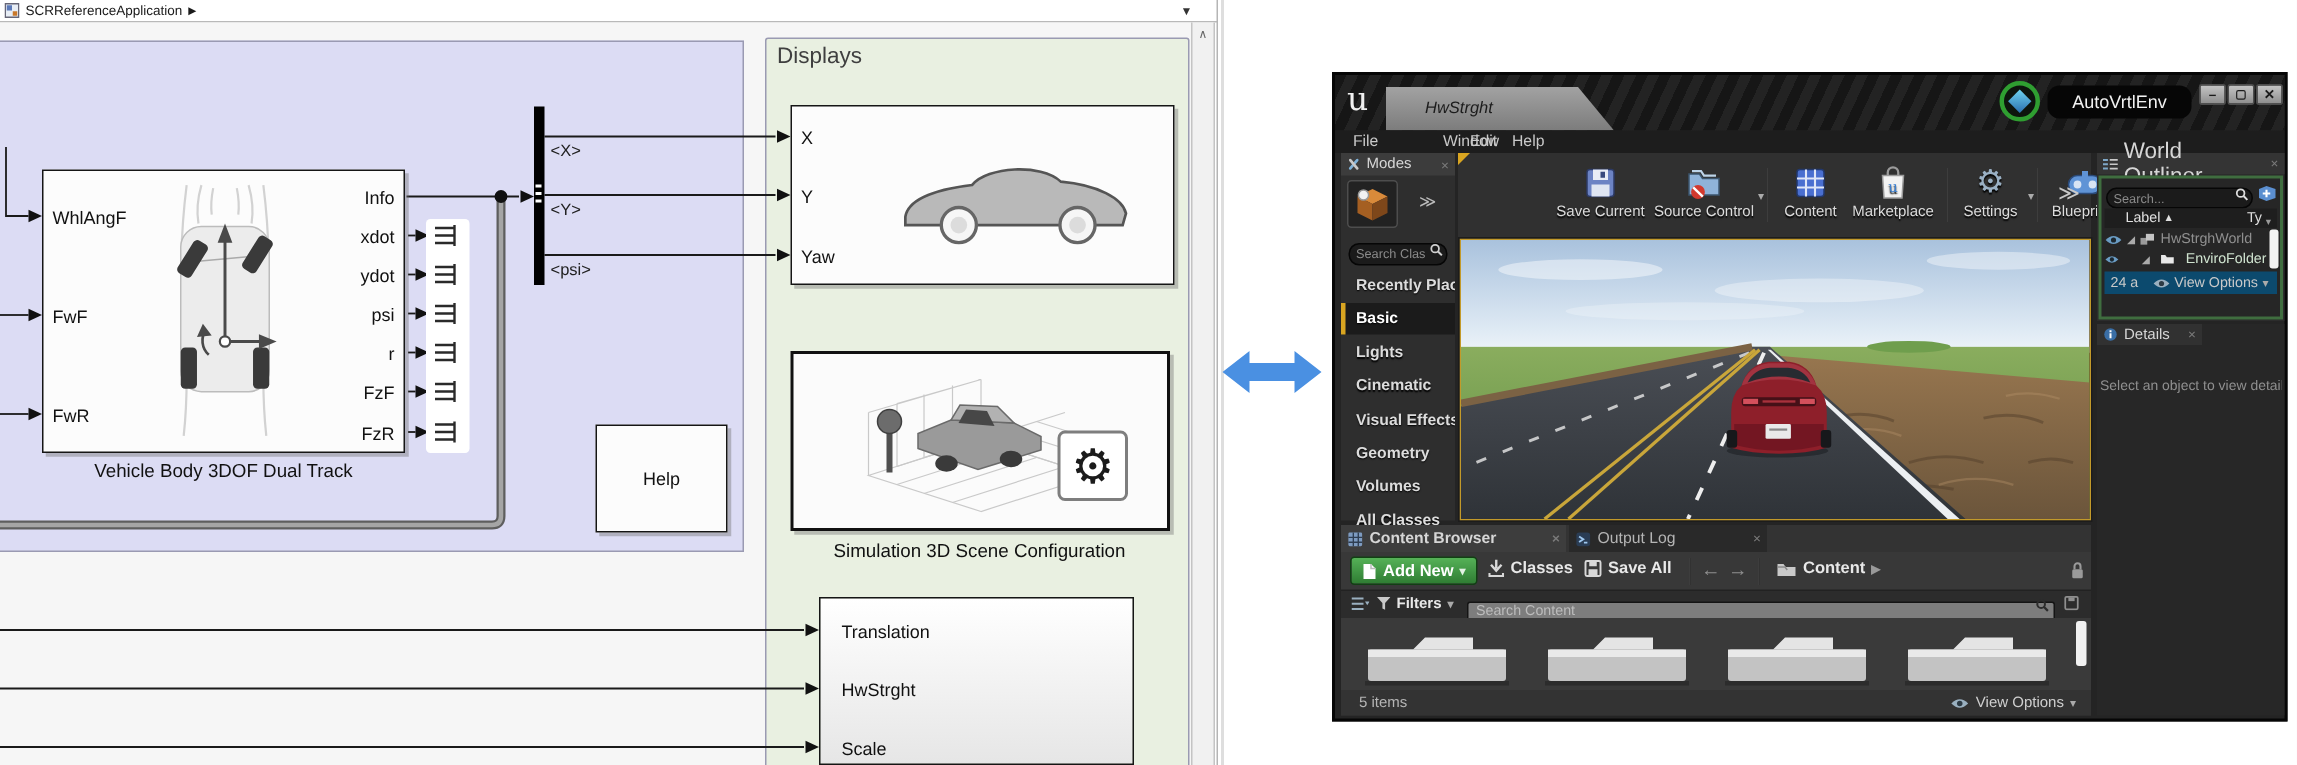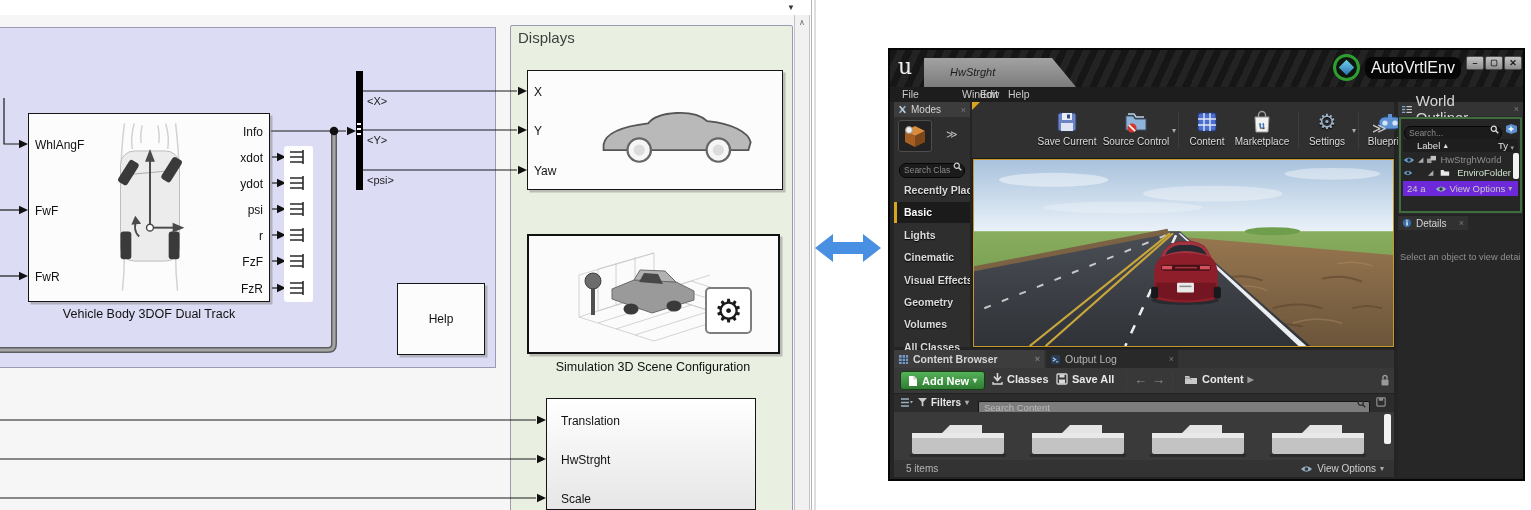--- a/index.html
+++ b/index.html
@@ -41,20 +41,29 @@
   .small-txt{font-size:10px;color:#b5b5b5;}
   .bold-btn{font-size:11px;font-weight:bold;color:#e8e8e8;display:flex;align-items:center;gap:4px;}
   .caret{font-size:8px;color:#aaa;}
   .olrow{position:absolute;display:flex;align-items:center;gap:3px;font-size:9.5px;white-space:nowrap;overflow:hidden;}
 </style>
 </head>
 <body>
 
 <div class="stage">
 
+  <div class="abs sl-breadcrumb">
+    <svg width="10" height="10" viewBox="0 0 10 10">
+        <rect x="0.5" y="0.5" width="9" height="9" fill="#e8eef6" stroke="#667"></rect>
+        <rect x="1.5" y="1.5" width="3.5" height="3.5" fill="#5b79b8"></rect>
+        <rect x="5.5" y="5.5" width="3" height="3" fill="#c9782a"></rect>
+      </svg>
+    <span>SCRReferenceApplication</span>
+    <span style="font-size:7px;">▶</span>
+  </div>
   <div class="abs" style="left:787px;top:3px;font-size:8px;color:#333;">▼</div>
 
   <div class="abs sl-canvas"></div>
 
   <div class="abs sl-region" style="left:-4px;top:27px;width:500px;height:341px;background:#dcdcf4;"></div>
 
   <div class="abs sl-region" style="left:510px;top:25px;width:283px;height:490px;background:#e9f0e1;border-radius:2px;"></div>
   <div class="abs" style="left:518px;top:29px;font-size:15px;color:#3f3f3f;">Displays</div>
 
   <svg class="abs wires" viewBox="0 0 812 510">
@@ -223,21 +232,21 @@
   </svg>
 
   <div class="abs ue">
 
     <div class="abs stripes" style="left:0;top:0;width:633px;height:37px;">
       <div class="abs" style="left:8px;top:4px;font-family:'DejaVu Serif',serif;font-size:22px;color:#f0f0f0;">u</div>
       <div class="abs" style="left:34px;top:8px;width:152px;height:29px;background:linear-gradient(#a2a2a2,#7c7c7c);clip-path:polygon(0 0,128px 0,152px 100%,0 100%);color:#1c1c1c;font-size:11px;font-style:italic;line-height:29px;padding-left:26px;"><span>HwStrght</span></div>
       <div class="abs" style="left:443px;top:4px;width:27px;height:27px;border-radius:50%;background:#0d150d;border:3px solid #2f9e31;">
         <div class="abs" style="left:5px;top:5px;width:11px;height:11px;background:linear-gradient(135deg,#6fd3ef,#2a6fae);transform:rotate(45deg);"></div>
       </div>
-      <div class="abs" style="left:475px;top:7px;width:96px;height:22px;background:#060606;border-radius:8px;color:#f2f2f2;font-size:16px;text-align:center;line-height:22px;">AutoVrtlEnv</div>
+      <div class="abs" style="left:475px;top:7px;width:96px;height:22px;background:#060606;border-radius:8px;color:#f2f2f2;font-size:12px;text-align:center;line-height:22px;">AutoVrtlEnv</div>
       <div class="abs" style="left:576px;top:6px;width:18px;height:14px;background:linear-gradient(#c4c4c4,#8e8e8e);border:1px solid #4c4c4c;border-radius:2px;color:#1a1a1a;font-size:9px;font-weight:bold;text-align:center;line-height:12px;">–</div>
       <div class="abs" style="left:595px;top:6px;width:18px;height:14px;background:linear-gradient(#c4c4c4,#8e8e8e);border:1px solid #4c4c4c;border-radius:2px;color:#1a1a1a;font-size:8px;font-weight:bold;text-align:center;line-height:12px;">▢</div>
       <div class="abs" style="left:614px;top:6px;width:18px;height:14px;background:linear-gradient(#c4c4c4,#8e8e8e);border:1px solid #4c4c4c;border-radius:2px;color:#1a1a1a;font-size:9px;font-weight:bold;text-align:center;line-height:12px;">✕</div>
     </div>
 
     <div class="abs" style="left:0;top:37px;width:633px;height:15px;background:#1d1d1d;">
       <span class="abs ue-menu-item" style="left:12px;top:1px;">File</span>
       <span class="abs ue-menu-item" style="left:42px;top:1px;margin-left:48px;">Edit</span>
       <span class="abs ue-menu-item" style="left:72px;top:1px;">Window</span>
       <span class="abs ue-menu-item" style="left:118px;top:1px;">Help</span>
@@ -571,21 +580,21 @@
               <path d="M1,5 Q8,-2 15,5 Q8,12 1,5Z" fill="#6a9cc4"></path>
               <circle cx="8" cy="5" r="2.3" fill="#1c2830"></circle>
             </svg>
           <span style="font-size:7px;color:#aaa;margin-left:8px;">◢</span>
           <svg width="12" height="9" viewBox="0 0 14 11">
               <path d="M1,2 L5,2 L6.5,4 L13,4 L13,10 L1,10 Z" fill="#e8e8e8"></path>
             </svg>
           <span>EnviroFolder</span>
         </div>
         <div class="abs" style="left:112px;top:34px;width:6px;height:26px;background:#f2f2f2;border-radius:2px;"></div>
-        <div class="abs" style="left:2px;top:62px;width:115px;height:15px;background:#6d28d9;display:flex;align-items:center;gap:3px;font-size:9.5px;color:#c9c9c9;">
+        <div class="abs" style="left:2px;top:62px;width:115px;height:15px;background:#0c4a6e;display:flex;align-items:center;gap:3px;font-size:9.5px;color:#c9c9c9;">
           <span style="margin-left:4px;">24 a</span>
           <svg width="12" height="8" viewBox="0 0 16 10" style="margin-left:6px;">
               <path d="M1,5 Q8,-2 15,5 Q8,12 1,5Z" fill="#9ab0c0"></path>
               <circle cx="8" cy="5" r="2.3" fill="#2c3a44"></circle>
             </svg>
           <span>View Options</span>
           <span class="caret">▾</span>
         </div>
       </div>
     </div>

